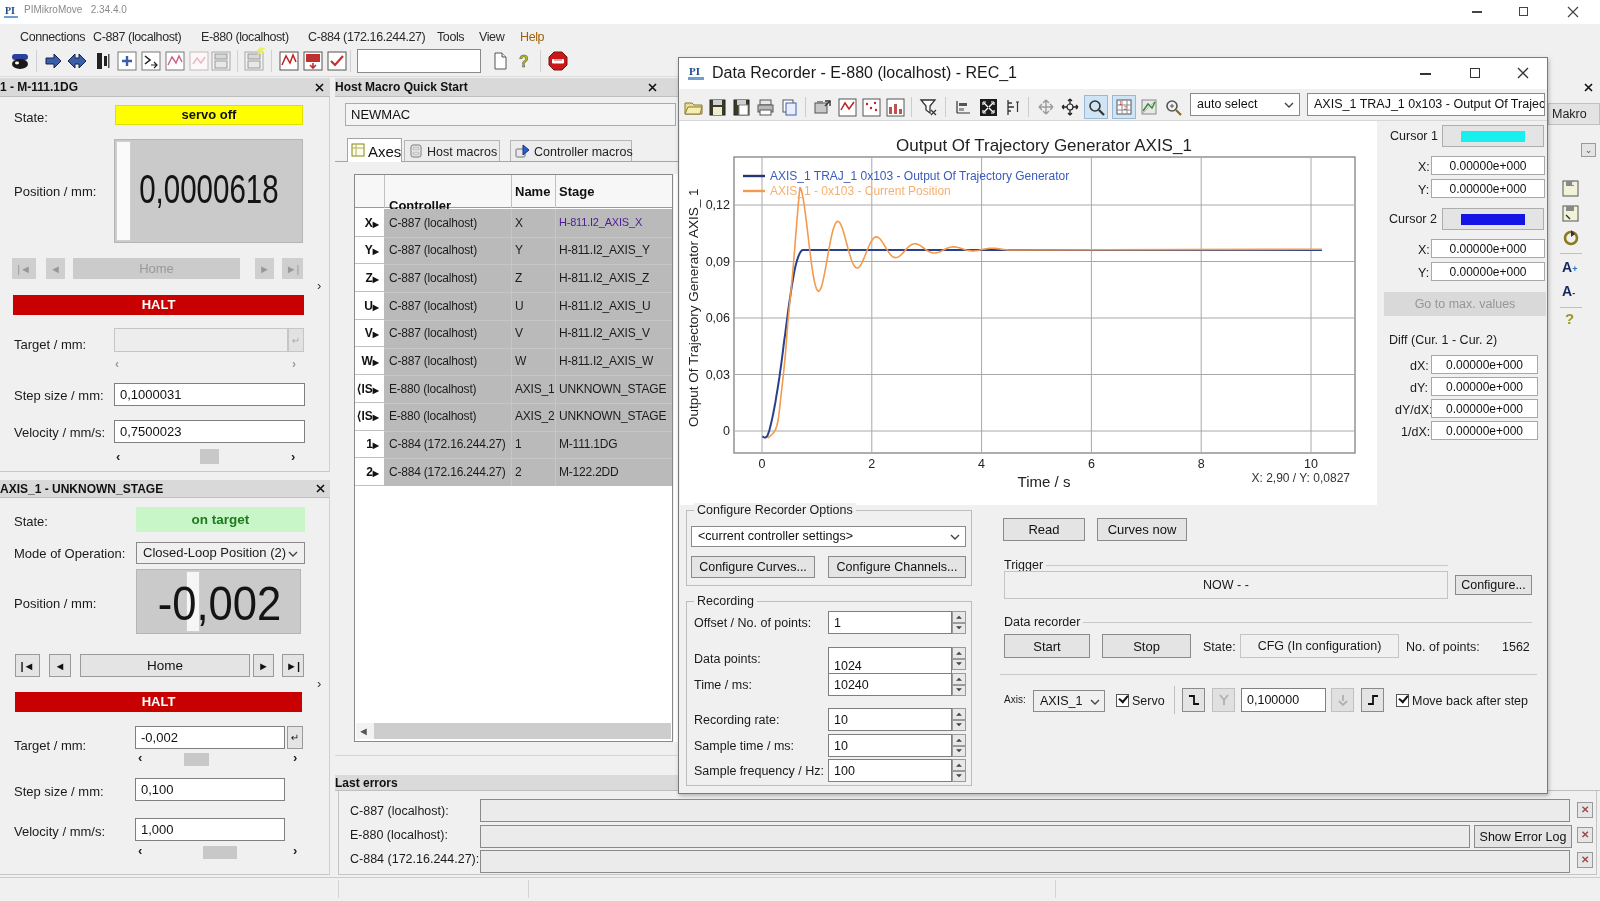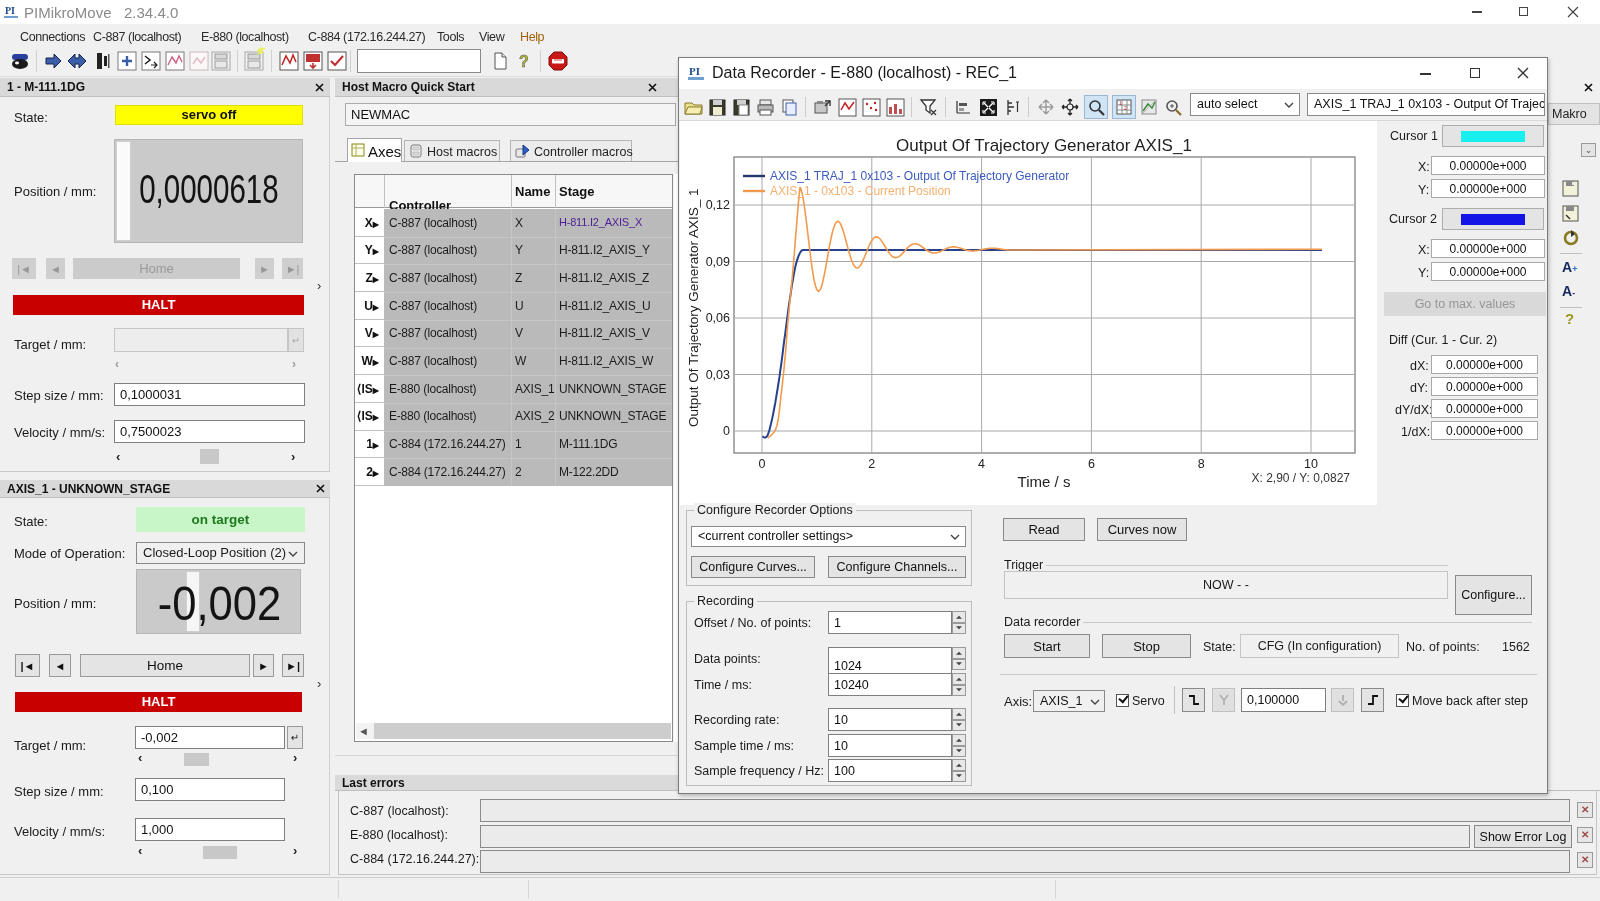--- a/index.html
+++ b/index.html
@@ -2,21 +2,21 @@
 <html><head>
 <meta charset="utf-8">
 <style>
 * { margin:0; padding:0; box-sizing:border-box; }
 html,body { width:1600px; height:901px; overflow:hidden; }
 body { font-family:"Liberation Sans", sans-serif; background:#f0f0f0; position:relative; }
 .abs { position:absolute; }
 .lbl { position:absolute; font-size:13px; color:#1a1a1a; white-space:nowrap; }
 .inp { position:absolute; background:#fff; border:1px solid #7f7f7f; font-size:13px; color:#111; padding:0 5px; display:flex; align-items:center; white-space:nowrap; overflow:hidden; }
 .btn { position:absolute; background:#e4e4e4; border:1px solid #9a9a9a; font-size:13px; color:#111; display:flex; align-items:center; justify-content:center; white-space:nowrap; }
-.dtitle { position:absolute; background:#d9d9d9; border-bottom:1px solid #bfbfbf; font-size:12px; font-weight:700; color:#111; display:flex; align-items:center; padding-left:7px; }
+.dtitle { position:absolute; background:#d9d9d9; border-bottom:1px solid #bfbfbf; font-size:12px; font-weight:700; color:#111; display:flex; align-items:center; }
 .fs { position:absolute; border:1px solid #bdbdbd; }
 .fslbl { position:absolute; font-size:12.5px; color:#1a1a1a; background:#f0f0f0; padding:0 3px; white-space:nowrap; }
 .chk { position:absolute; width:13px; height:13px; background:#fff; border:1px solid #555; }
 .chk:after { content:""; position:absolute; left:2px; top:0px; width:7px; height:4px; border-left:2px solid #111; border-bottom:2px solid #111; transform:rotate(-50deg); }
 .spin { position:absolute; width:14px; display:flex; flex-direction:column; }
 .spin div { flex:1; background:#e8e8e8; border:1px solid #9a9a9a; position:relative; }
 .spin div:after { content:""; position:absolute; left:50%; top:50%; width:0; height:0; border:3px solid transparent; }
 .spin div.up:after { border-bottom-color:#444; transform:translate(-50%,-70%); }
 .spin div.dn:after { border-top-color:#444; transform:translate(-50%,-30%); }
 .sep { position:absolute; background:#d4d4d4; }
@@ -27,21 +27,21 @@
 <body>
 
 <div class="abs" style="left:0;top:0;width:1600px;height:24px;background:#fff;"></div>
 <div class="abs" style="left:4px;top:4px;width:15px;height:15px;">
 <svg width="15" height="15">
       <rect x="0" y="1" width="14" height="11" fill="#fff"></rect>
       <text x="1" y="10" font-size="10" font-weight="bold" fill="#1b4a8a" font-family="Liberation Serif">PI</text>
       <rect x="0" y="12" width="14" height="2" fill="#6f9fd0"></rect>
     </svg>
 </div>
-<div class="abs" style="left:24px;top:4px;font-size:15px;color:#8a8a8a;">PIMikroMove&nbsp;&nbsp;&nbsp;2.34.4.0</div>
+<div class="abs" style="left:24px;top:4px;font-size:10px;color:#8a8a8a;">PIMikroMove&nbsp;&nbsp;&nbsp;2.34.4.0</div>
 <div class="abs" style="left:1472px;top:11px;width:10px;height:1.5px;background:#444;"></div>
 <div class="abs" style="left:1519px;top:7px;width:9px;height:9px;border:1px solid #444;"></div>
 <svg class="abs" style="left:1567px;top:6px;" width="12" height="12">
     <path d="M1 1 L11 11 M11 1 L1 11" stroke="#444" stroke-width="1.2"></path>
   </svg>
 
 <div class="abs" style="left:0;top:24px;width:1600px;height:22px;background:#f0f0f0;"></div>
 <div class="abs" style="top:30px;font-size:12.5px;letter-spacing:-0.4px;color:#2a2a2a;left:20px;">Connections</div>
 <div class="abs" style="top:30px;font-size:12.5px;letter-spacing:-0.4px;color:#2a2a2a;left:93px;">C-887 (localhost)</div>
 <div class="abs" style="top:30px;font-size:12.5px;letter-spacing:-0.4px;color:#2a2a2a;left:201px;">E-880 (localhost)</div>
@@ -601,34 +601,34 @@
     <div class="dn"></div>
   </div>
 
 <div class="btn" style="left:1003px;top:518px;width:82px;height:23px;z-index:12;border-color:#8a8a8a;">Read</div>
 <div class="btn" style="left:1097px;top:518px;width:90px;height:23px;z-index:12;border-color:#8a8a8a;">Curves now</div>
 
 <div class="abs" style="left:1004px;top:558px;font-size:12.5px;color:#1a1a1a;z-index:12;">Trigger</div>
 <div class="abs" style="left:1046px;top:565px;width:402px;height:1px;background:#c8c8c8;z-index:12;"></div>
 <div class="abs" style="left:1004px;top:571px;width:444px;height:28px;border:1px solid #c4c4c4;z-index:12;"></div>
 <div class="abs" style="left:1004px;top:578px;width:444px;text-align:center;font-size:12.5px;color:#1a1a1a;z-index:13;">NOW - -</div>
-<div class="btn" style="left:1455px;top:575px;width:77px;height:40px;font-size:12.5px;z-index:12;border-color:#8a8a8a;">Configure...</div>
+<div class="btn" style="left:1455px;top:575px;width:77px;height:20px;font-size:12.5px;z-index:12;border-color:#8a8a8a;">Configure...</div>
 
 <div class="abs" style="left:1004px;top:615px;font-size:12.5px;color:#1a1a1a;z-index:12;">Data recorder</div>
 <div class="abs" style="left:1083px;top:622px;width:449px;height:1px;background:#c8c8c8;z-index:12;"></div>
 <div class="btn" style="left:1004px;top:634px;width:86px;height:24px;z-index:12;border-color:#8a8a8a;">Start</div>
 <div class="btn" style="left:1102px;top:634px;width:89px;height:24px;z-index:12;border-color:#8a8a8a;">Stop</div>
 <div class="abs" style="left:1203px;top:640px;font-size:12.5px;color:#1a1a1a;z-index:12;">State:</div>
 <div class="abs" style="left:1240px;top:634px;width:159px;height:24px;border:1px solid #c4c4c4;text-align:center;font-size:12.5px;color:#1a1a1a;line-height:23px;z-index:12;">CFG (In configuration)</div>
 <div class="abs" style="left:1406px;top:640px;font-size:12.5px;color:#1a1a1a;z-index:12;">No. of points:</div>
 <div class="abs" style="left:1502px;top:640px;font-size:12.5px;color:#1a1a1a;z-index:12;">1562</div>
 
 <div class="abs" style="left:1000px;top:674px;width:537px;height:1px;background:#c8c8c8;z-index:12;"></div>
 
-<div class="abs" style="left:1004px;top:694px;font-size:13px;color:#1a1a1a;z-index:12;">Axis:</div>
+<div class="abs" style="left:1004px;top:694px;font-size:10px;color:#1a1a1a;z-index:12;">Axis:</div>
 <div class="abs" style="left:1033px;top:690px;width:72px;height:22px;background:#f0f0f0;border:1px solid #8a8a8a;font-size:12.5px;color:#111;padding:3px 0 0 6px;z-index:12;">AXIS_1
  <svg class="abs" style="right:4px;top:8px;" width="10" height="7">
       <path d="M1 1 L5 5 L9 1" stroke="#444" stroke-width="1.4" fill="none"></path>
     </svg>
 </div>
 <div class="chk" style="left:1116px;top:694px;z-index:12;"></div>
 <div class="abs" style="left:1132px;top:694px;font-size:12.5px;color:#1a1a1a;z-index:12;">Servo</div>
 <div class="abs" style="left:1174px;top:686px;width:1px;height:28px;background:#c0c0c0;z-index:12;"></div>
 <div class="btn" style="left:1182px;top:688px;width:23px;height:24px;z-index:12;border-color:#8a8a8a;">
     <svg width="14" height="14">

